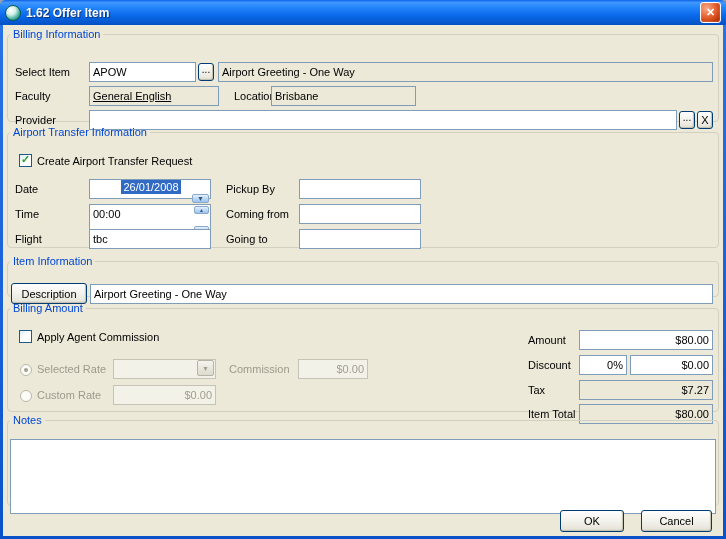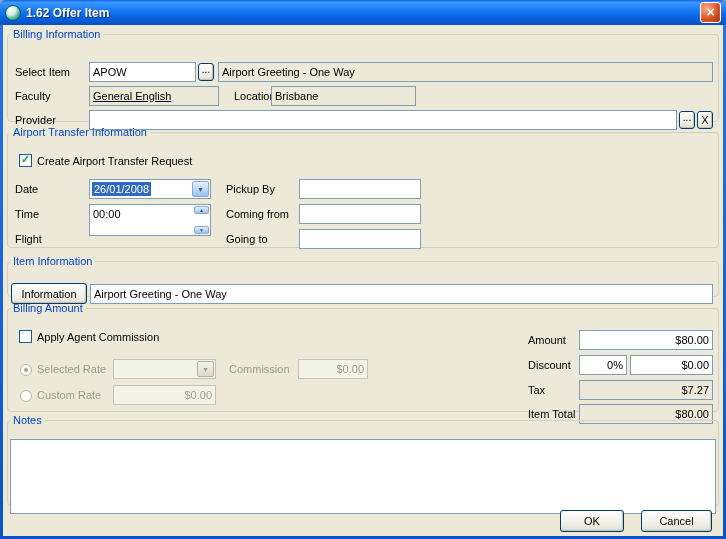--- a/index.html
+++ b/index.html
@@ -84,21 +84,21 @@
     border:1px solid #b9b6a8; border-radius:50%; background:#fdfdf8;
   }
   .radio.checked::before {
     content:""; position:absolute; left:3px; top:3px; width:4px; height:4px;
     border-radius:50%; background:#a3a193;
   }
 
   .combo {
     position:absolute; height:20px;
     border:1px solid #7f9db9; background:#fff;
-    display:flex; align-items:center; padding-left:2px;
+    display:flex; align-items:center; padding-left:2px;flex-direction:column;
   }
   .combo-sel { background:#316ac5; color:#fff; padding:0 2px; line-height:14px; }
   .combo-btn {
     margin-left:auto; margin-right:1px; width:17px; height:16px; border-radius:2px;
     background: linear-gradient(180deg,#e6f2fe,#bcd9f7 50%,#9cc3ee);
     border:1px solid #89a8cc; color:#38597f; font-size:7px;
     display:flex; align-items:center; justify-content:center;
   }
   .combo-btn::before { content:"▼"; }
   .combo.disabled { background:#f3f2e8; border-color:#c5c3b5; }
@@ -172,27 +172,28 @@
       <span class="lbl" style="left:7px;top:70px">Time</span>
       <div class="spinbox" style="left:81px;top:66px;width:122px">
         <span class="spin-value">00:00</span>
         <span class="spin-up"></span>
         <span class="spin-down"></span>
       </div>
       <span class="lbl" style="left:218px;top:70px">Coming from</span>
       <input class="tb" style="left: 291px; top: 66px; width: 122px;" value="">
 
       <span class="lbl" style="left:7px;top:95px">Flight</span>
+      <input class="tb" style="left: 81px; top: 91px; width: 122px;" value="tbc">
       <span class="lbl" style="left:218px;top:95px">Going to</span>
       <input class="tb" style="left: 291px; top: 91px; width: 122px;" value="">
     </fieldset>
 
     <fieldset class="fs" style="left:4px;top:230px;width:712px;height:42px">
       <legend>Item Information</legend>
-      <button class="xpbtn" style="left:3px;top:16px;width:76px;height:21px">Information</button>
+      <button class="xpbtn" style="left:3px;top:16px;width:76px;height:21px">Description</button>
       <input class="tb" style="left: 82px; top: 17px; width: 623px;" value="Airport Greeting - One Way">
     </fieldset>
 
     <fieldset class="fs" style="left:4px;top:277px;width:712px;height:110px">
       <legend>Billing Amount</legend>
       <span class="checkbox" style="left:11px;top:16px"></span>
       <span class="lbl" style="left:29px;top:17px">Apply Agent Commission</span>
 
       <span class="lbl" style="left:520px;top:20px">Amount</span>
       <input class="tb num" style="left: 571px; top: 16px; width: 134px;" value="$80.00">

